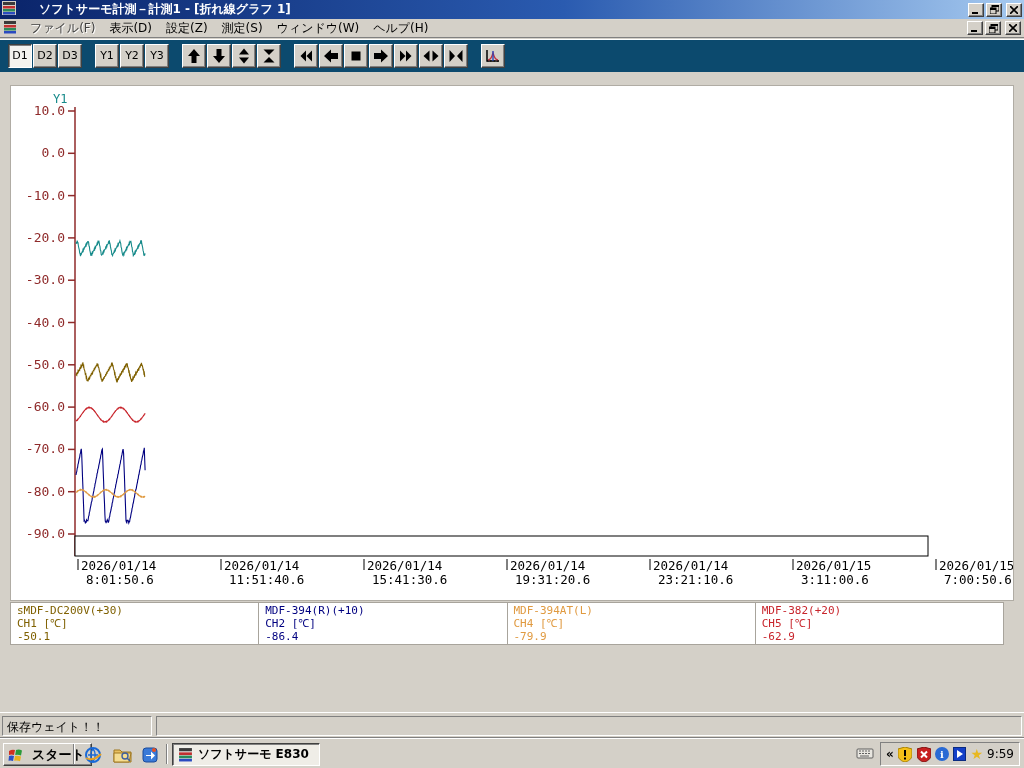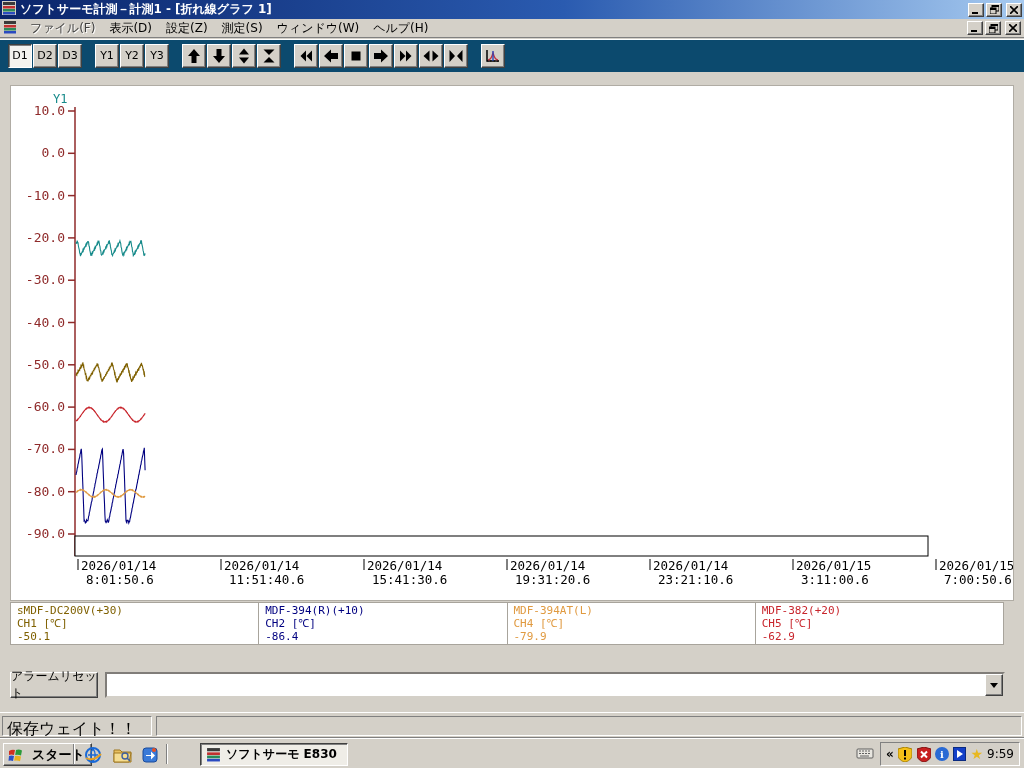--- a/index.html
+++ b/index.html
@@ -4,21 +4,21 @@
 <style>
   * { margin:0; padding:0; box-sizing:border-box; }
   html,body { width:1024px; height:768px; overflow:hidden; }
   body { font-family:"DejaVu Sans", sans-serif; font-size:12px; background:#d4d0c8; position:relative; }
 
   #app { position:absolute; inset:0; }
 
   
   #titlebar { position:absolute; left:0; top:0; width:1024px; height:19px;
     background:linear-gradient(to right,#0a246a,#2a5bb0 55%,#a6caf0);
-    display:flex; align-items:center; padding:0 2px; }
+    display:flex; align-items:center; padding:0 2px;gap:19px; }
   #titlebar .title { color:#fff; font-weight:bold; font-size:12px; margin-left:4px; white-space:nowrap; }
   .winbtns { margin-left:auto; display:flex; gap:2px; align-items:center; }
   .winbtn { width:16px; height:14px; background:#d4d0c8; border:1px solid;
     border-color:#fff #404040 #404040 #fff; box-shadow:inset -1px -1px 0 #808080;
     display:flex; align-items:center; justify-content:center; font-size:9px; line-height:1; color:#000; }
   .winbtn svg { display:block; }
 
   
   #menubar { position:absolute; left:0; top:19px; width:1024px; height:19px;
     background:#d4d0c8; display:flex; align-items:center; border-bottom:1px solid #808080; }
@@ -60,38 +60,38 @@
   #alarm-combo .field { flex:1; font-size:12px; padding:3px; }
   #alarm-combo .drop { width:18px; background:#d4d0c8; border:1px solid;
     border-color:#fff #404040 #404040 #fff; box-shadow:inset -1px -1px 0 #808080;
     display:flex; align-items:center; justify-content:center; }
   .tri-down { width:0; height:0; border-left:4px solid transparent; border-right:4px solid transparent; border-top:5px solid #000; }
 
   
   #statusbar { position:absolute; left:0; top:712px; width:1024px; height:26px;
     background:#d4d0c8; border-top:1px solid #fff; }
   .status-panel { position:absolute; top:3px; height:20px; border:1px solid;
-    border-color:#808080 #fff #fff #808080; padding:2px 4px; font-size:16px; white-space:nowrap; }
+    border-color:#808080 #fff #fff #808080; padding:2px 4px; font-size:12px; white-space:nowrap; }
   #status-msg { left:2px; width:150px; }
   #status-extra { left:156px; width:866px; }
 
   
   #taskbar { position:absolute; left:0; top:738px; width:1024px; height:30px;
     background:#d4d0c8; border-top:1px solid #fff; box-shadow:0 -1px 0 #808080; }
   #start-btn { position:absolute; left:3px; top:4px; height:23px; padding:0 6px 0 4px;
     background:#d4d0c8; border:1px solid; border-color:#fff #404040 #404040 #fff;
     box-shadow:inset -1px -1px 0 #808080; display:flex; align-items:center; gap:8px;
     font-weight:bold; font-size:13px; }
   .tb-sep { position:absolute; top:5px; width:2px; height:20px;
     border-left:1px solid #808080; border-right:1px solid #fff; }
   .ql-icon { position:absolute; top:6px; width:20px; height:20px; display:flex; align-items:center; justify-content:center; }
   #task-btn { position:absolute; left:172px; top:4px; width:148px; height:23px;
     background:#efede7; border:1px solid; border-color:#404040 #fff #fff #404040;
     box-shadow:inset 1px 1px 0 #808080; display:flex; align-items:center; gap:5px;
-    padding:0 5px; font-weight:bold; font-size:12px; white-space:nowrap;margin-left:28px; }
+    padding:0 5px; font-weight:bold; font-size:12px; white-space:nowrap; }
   #tray { position:absolute; right:4px; top:3px; height:24px; width:140px;
     border:1px solid; border-color:#808080 #fff #fff #808080;
     display:flex; align-items:center; gap:4px; padding:0 5px; }
   #kbd-icon { position:absolute; right:150px; top:7px; }
   #tray .clock { margin-left:auto; font-size:12px; }
   .shield { width:15px; height:15px; display:flex; align-items:center; justify-content:center; }
   .chev { font-size:12px; font-weight:bold; }
   .star { color:#e8b820; font-size:14px; line-height:1; }
   .play-ic { width:14px; height:14px; background:#1440c8; border:1px solid #0a2a80;
     display:flex; align-items:center; justify-content:center; }
@@ -332,29 +332,20 @@
           <div>CH4 [℃]</div>
           <div>-79.9</div>
         </div>
         <div class="legend-cell" style="color: rgb(200, 37, 44);">
           <div>MDF-382(+20)</div>
           <div>CH5 [℃]</div>
           <div>-62.9</div>
         </div>
       </div>
 
-    <div id="alarm-row">
-      <div id="alarm-reset">アラームリセット</div>
-      <div id="alarm-combo">
-        <div class="field"></div>
-        <div class="drop">
-            <span class="tri-down"></span>
-          </div>
-      </div>
-    </div>
   </div>
 
   <div id="statusbar">
     <div id="status-msg" class="status-panel">保存ウェイト！！</div>
     <div id="status-extra" class="status-panel"></div>
   </div>
 
   <div id="taskbar">
     <div id="start-btn">
       <svg width="16" height="14" viewBox="0 0 16 14">

